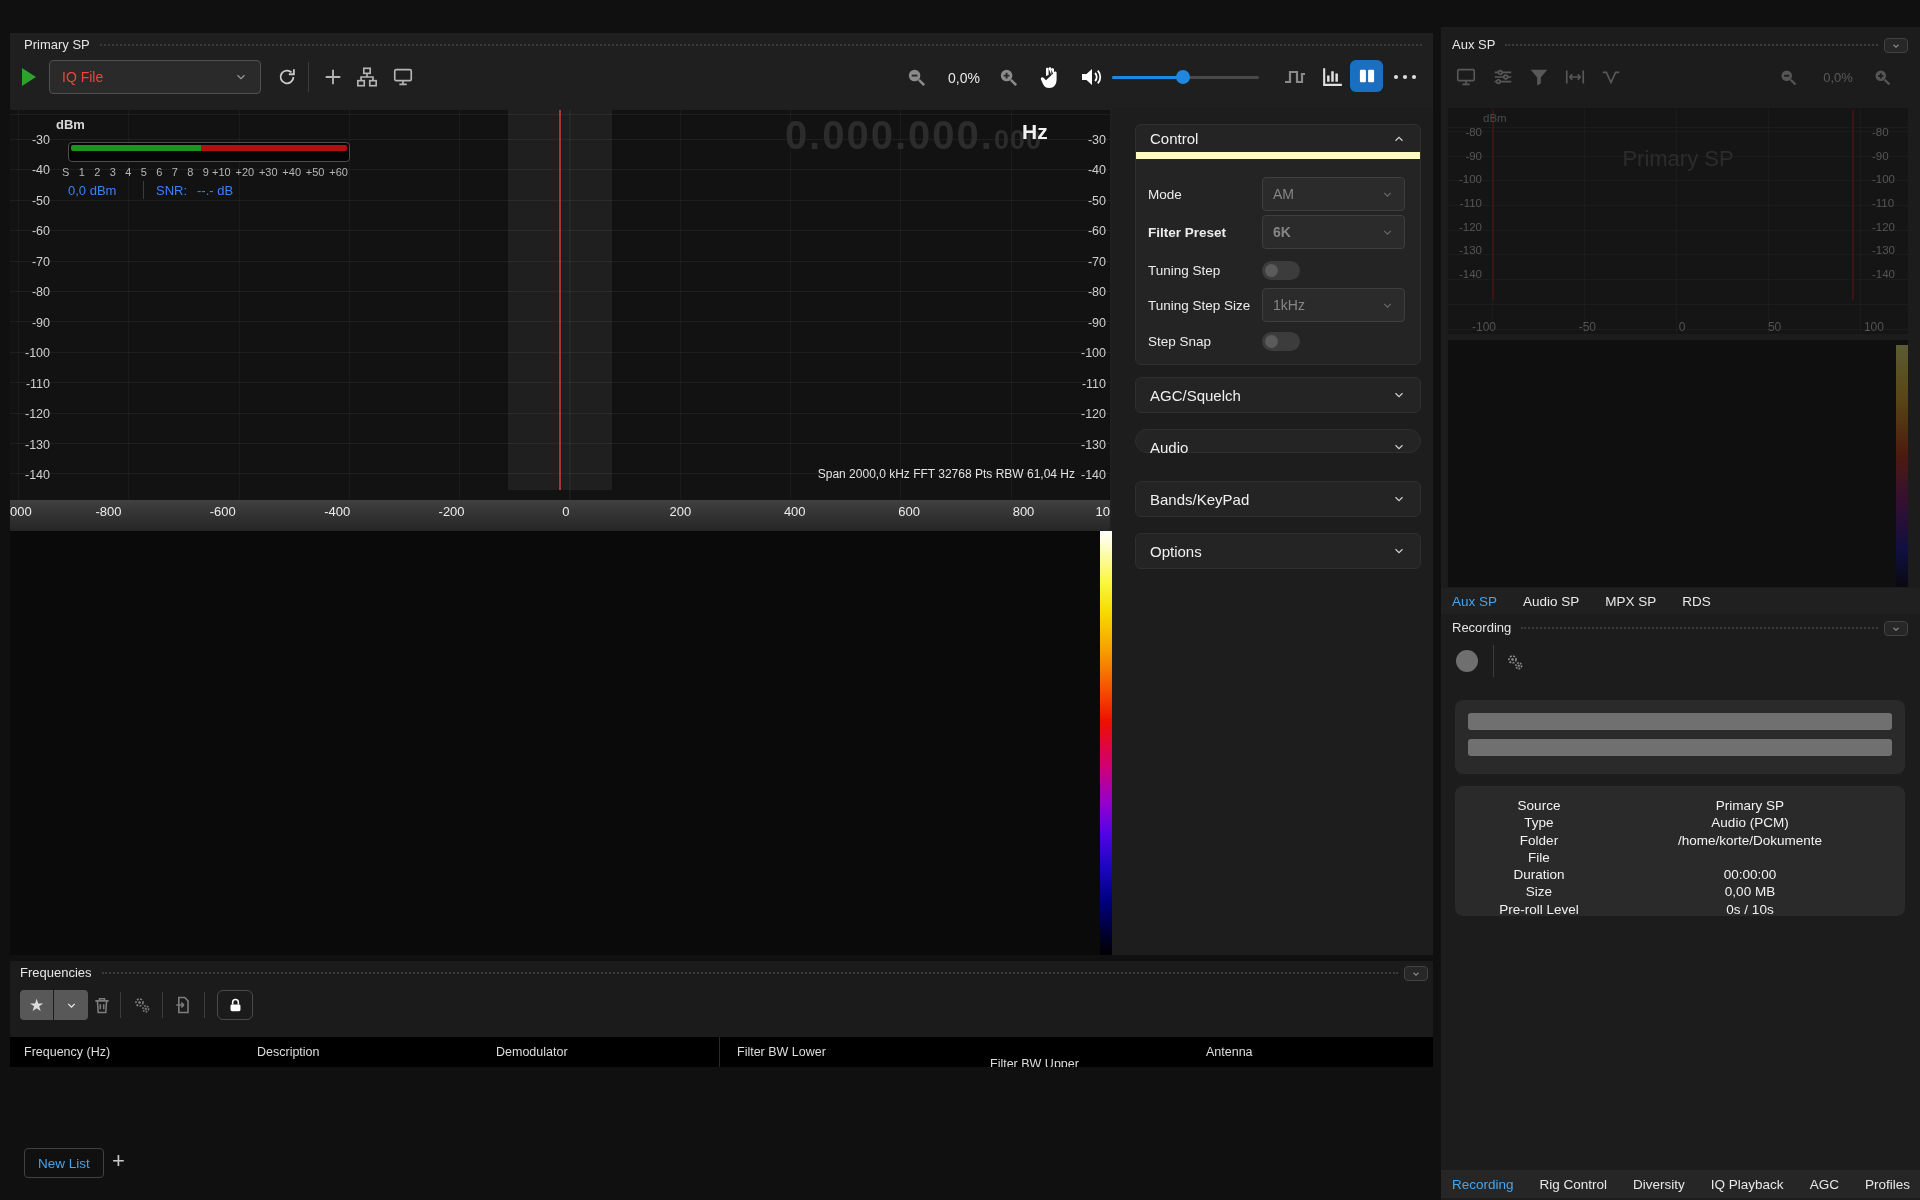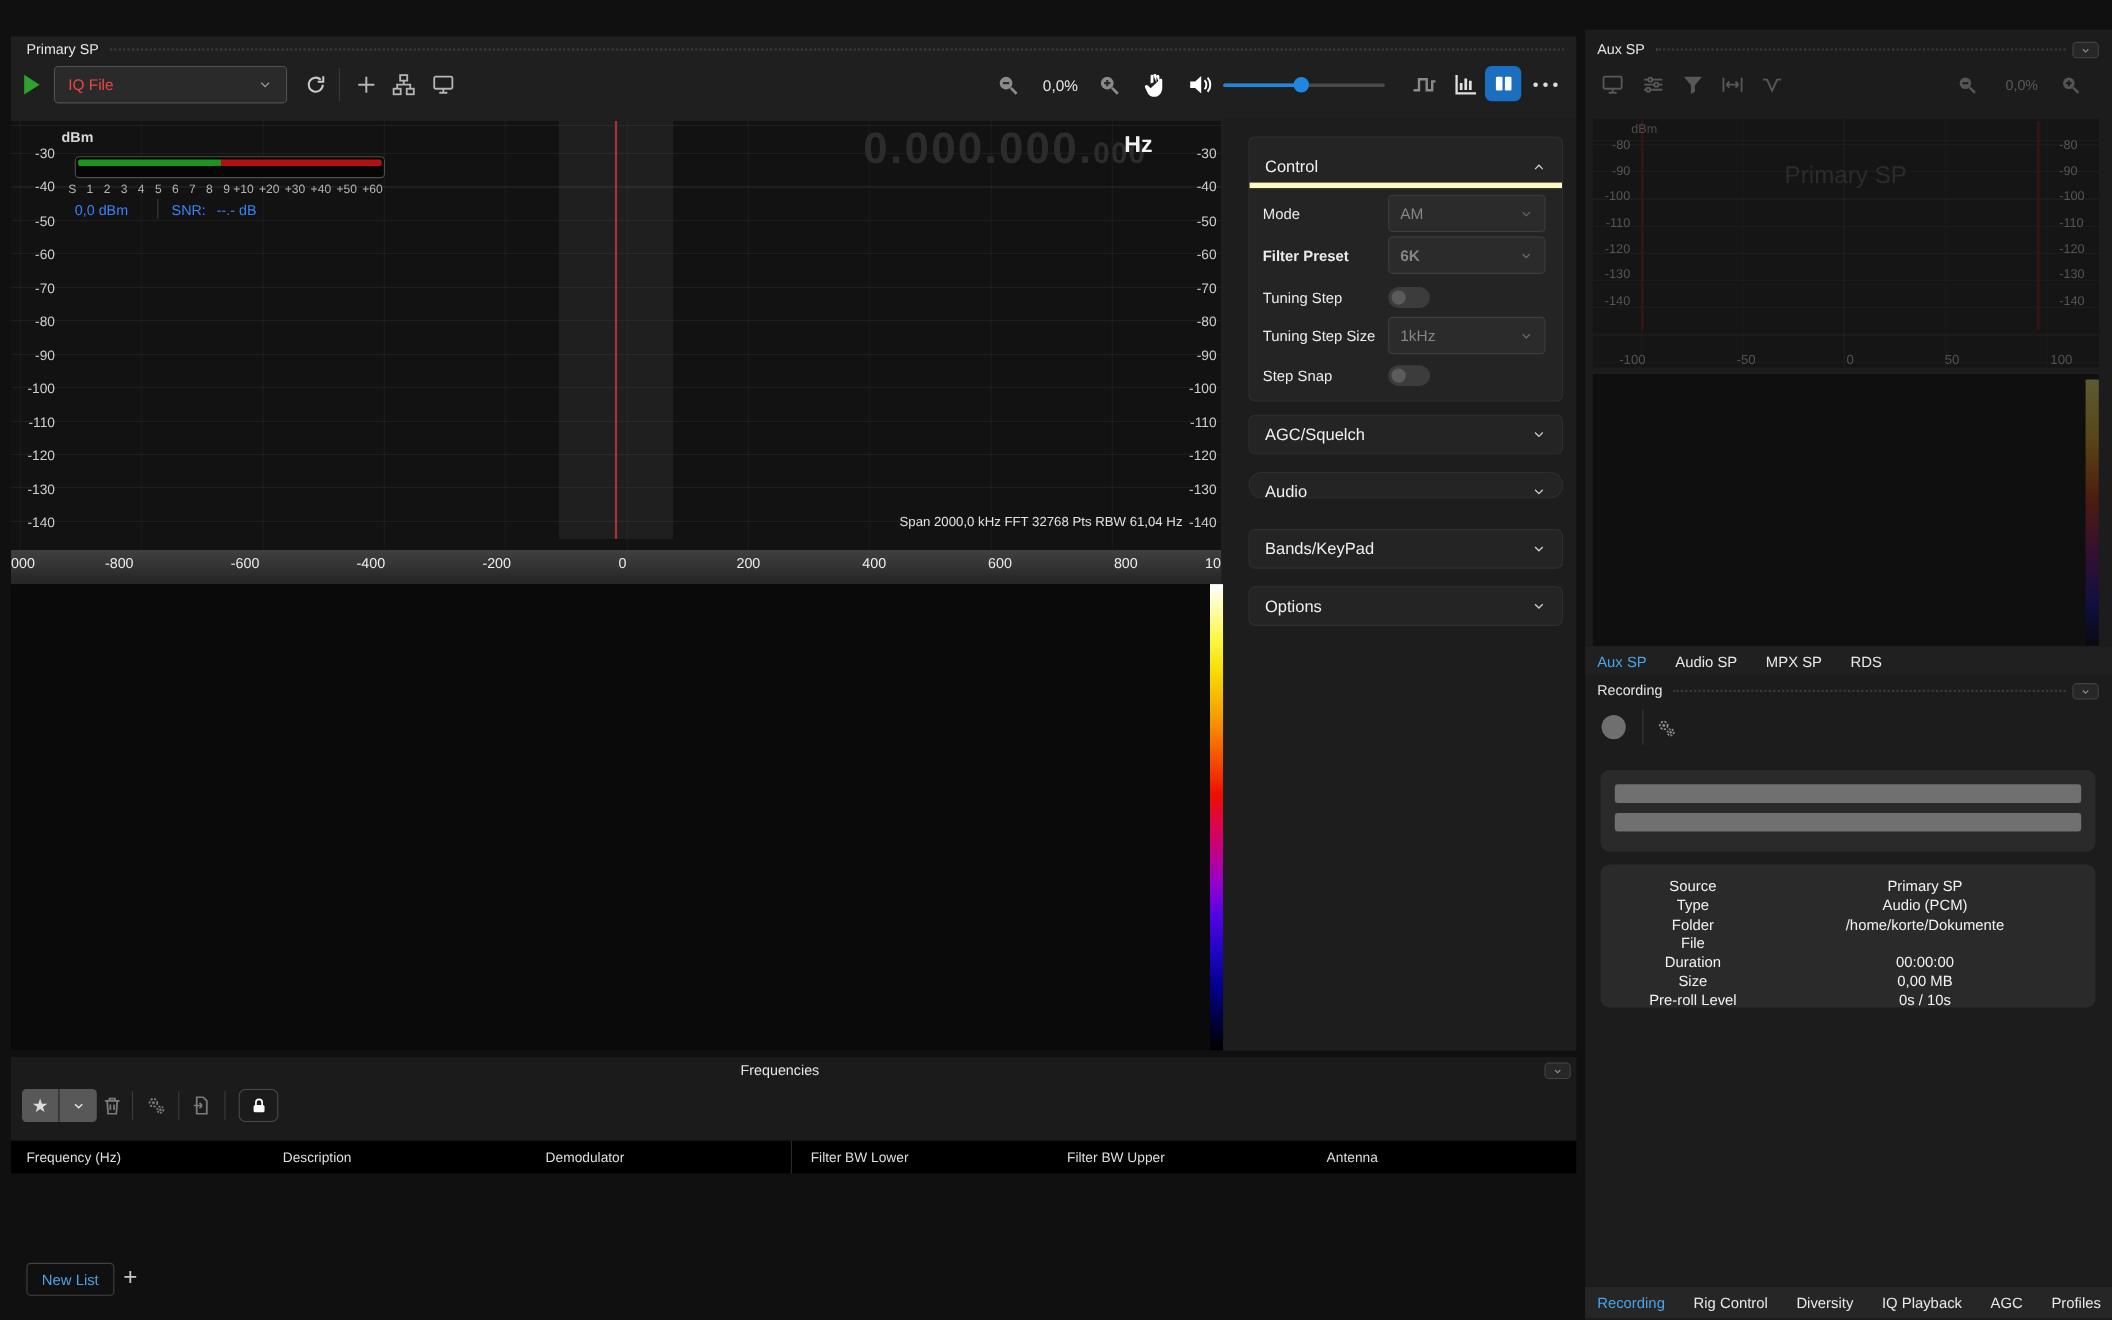--- a/index.html
+++ b/index.html
@@ -320,21 +320,21 @@
       <span>400</span>
       <span>600</span>
       <span>800</span>
       <span>10</span>
     </div>
   <div class="abs waterfall"></div>
   <div class="abs wf-gradient"></div>
   <div class="abs right-strip"></div>
 
   <div class="abs ctl-card" style="top:124px; height:241px;">
-    <div class="ctl-head" style="border-bottom:5px solid #fef9c3;margin-top:12px;">
+    <div class="ctl-head" style="border-bottom:7px solid #fef9c3;">
       <span class="lbl">Control</span>
       <svg width="14" height="14" viewBox="0 0 24 24">
           <path d="M6 15l6-6 6 6" stroke="#cfcfcf" stroke-width="2" fill="none"></path>
         </svg>
     </div>
   </div>
 
   <div class="abs ctl-row" style="top:177px;">
     <span class="flabel">Mode</span>
     <div class="dropdown">
@@ -555,21 +555,21 @@
   <div class="abs tabs-row" style="left:1441px; top:1170px; width:479px; height:28px; background:#262626;">
       <span>Recording</span>
       <span>Rig Control</span>
       <span>Diversity</span>
       <span>IQ Playback</span>
       <span>AGC</span>
       <span>Profiles</span>
     </div>
 
   <div class="abs freq-panel"></div>
-  <div class="abs panel-header" style="left:20px; top:965px; width:1378px;flex-direction:column;">
+  <div class="abs panel-header" style="left:20px; top:965px; width:1378px;">
     <span class="panel-title">Frequencies</span>
     <div class="dotline"></div>
   </div>
   <div class="abs collapse-btn" style="left:1404px; top:966px;">
     <svg width="10" height="10" viewBox="0 0 24 24">
         <path d="M6 9l6 6 6-6" stroke="#8a8a8a" stroke-width="2.6" fill="none"></path>
       </svg>
   </div>
 
   <div class="abs split-star" style="left:20px; top:990px;">
@@ -609,21 +609,21 @@
         <rect x="5" y="10.5" width="14" height="9.5" rx="2" fill="#ffffff"></rect>
         <path d="M8 10.5V7.5a4 4 0 0 1 8 0v3" stroke="#ffffff" stroke-width="2.2" fill="none"></path>
       </svg>
   </div>
 
   <div class="abs table-head">
     <span style="left:14px;">Frequency (Hz)</span>
     <span style="left:247px;">Description</span>
     <span style="left:486px;">Demodulator</span>
     <span style="left:727px;">Filter BW Lower</span>
-    <span style="left:960px;">Filter BW Upper</span>
+    <span style="left:980px;margin-top:12px;">Filter BW Upper</span>
     <span style="left:1196px;">Antenna</span>
     <div class="col-divider"></div>
   </div>
   <div class="abs table-body"></div>
 
   <div class="abs newlist-btn" style="left:24px; top:1148px;">
     <span>New List</span>
   </div>
   <div class="abs add-label" style="left:112px; top:1150px;">
     <span>+</span>

